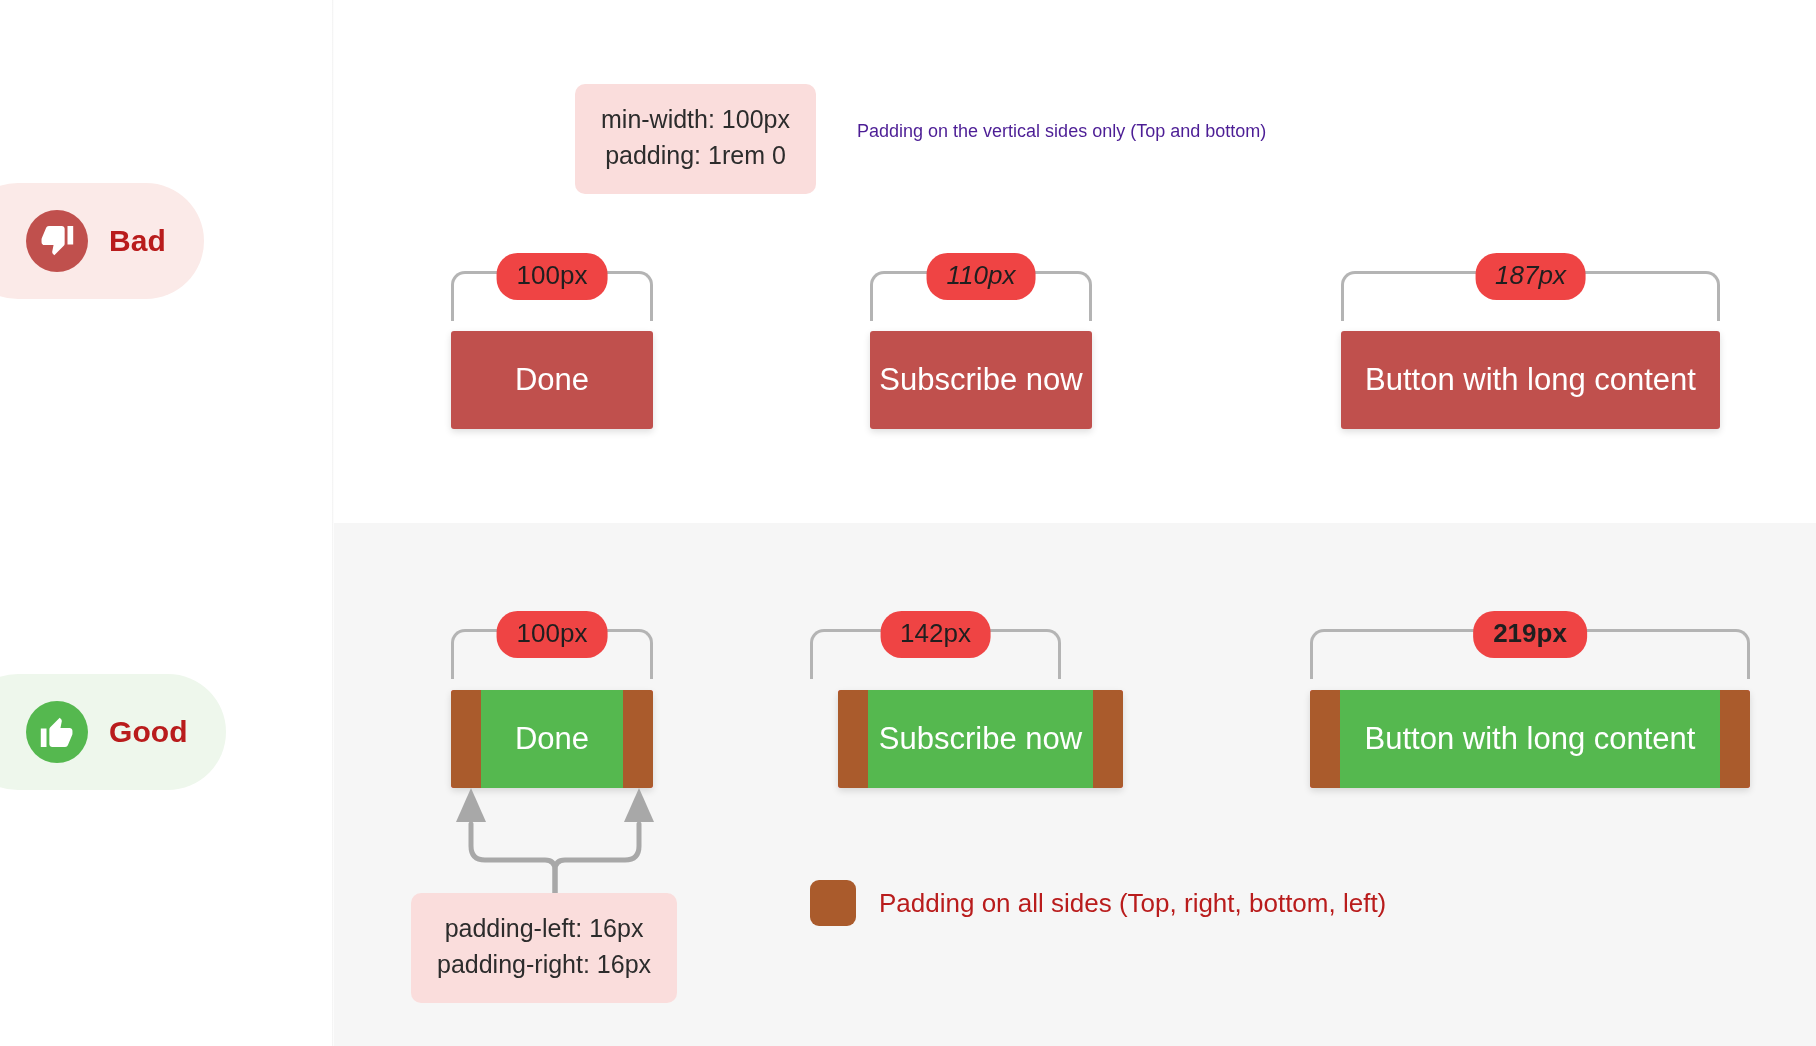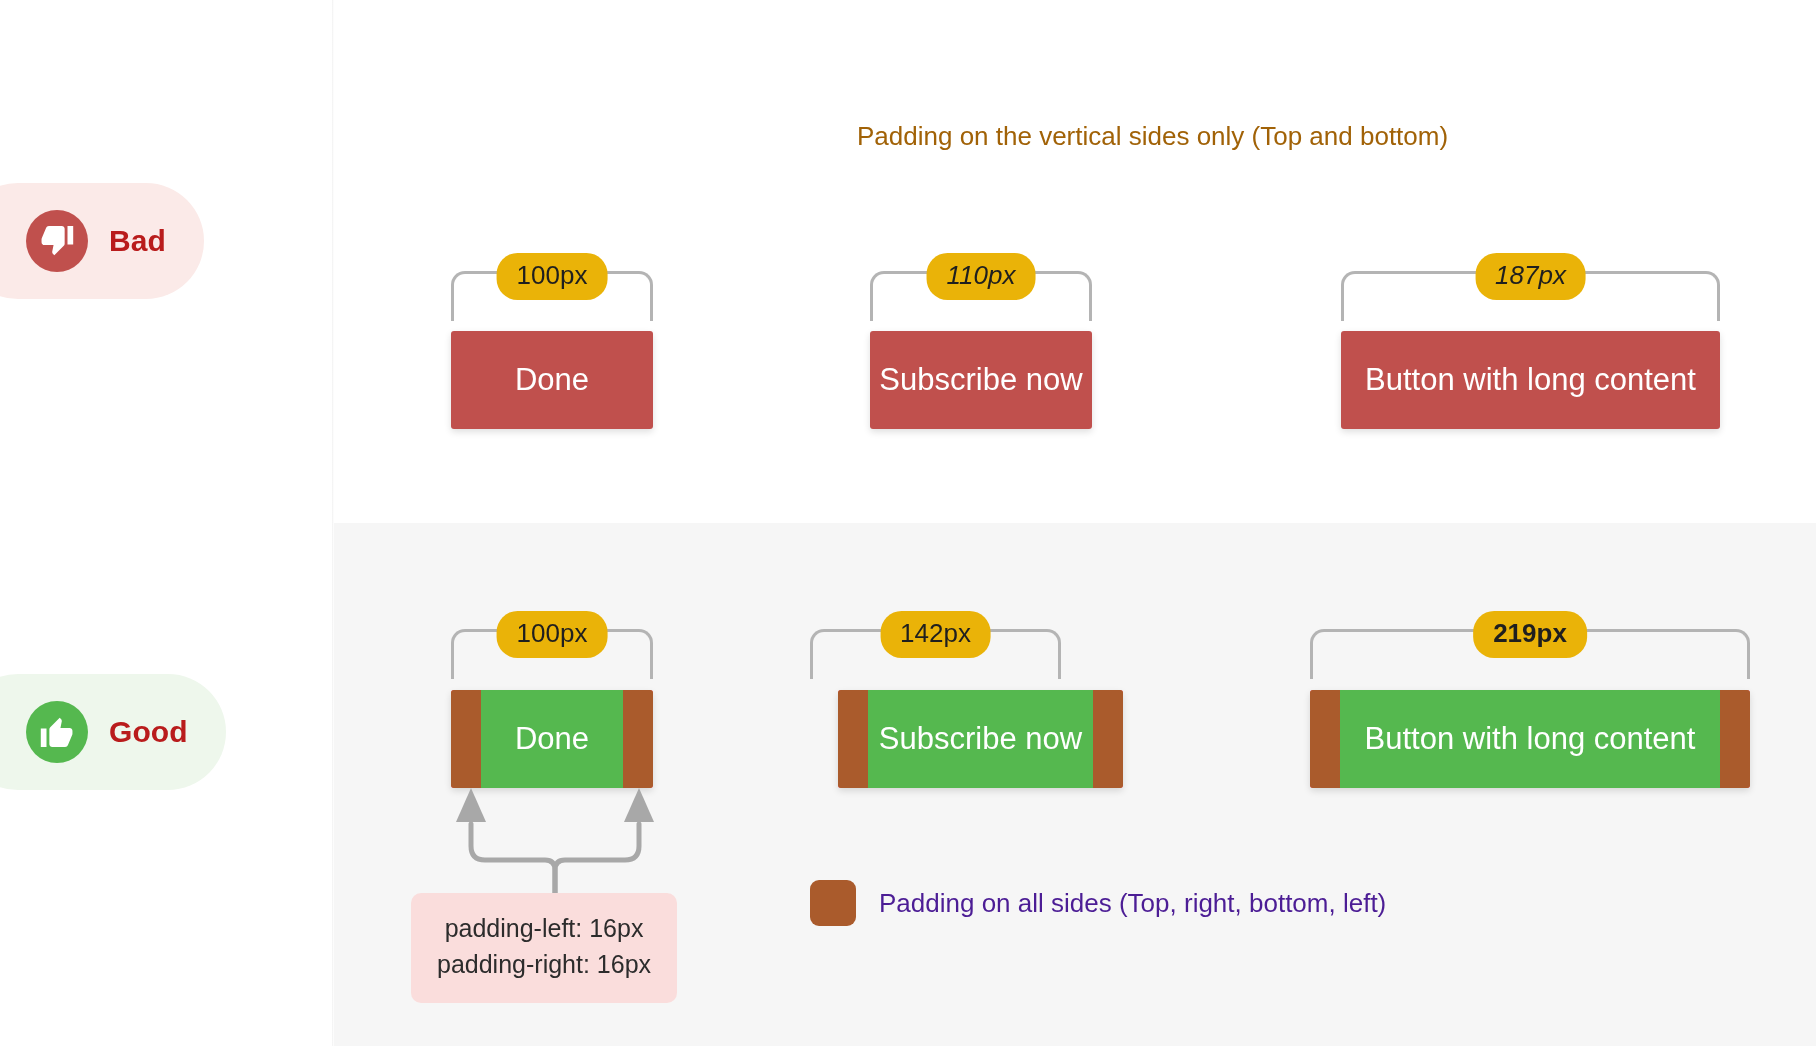--- a/index.html
+++ b/index.html
@@ -61,36 +61,36 @@
     background: #fadddc; border-radius: 10px;
     padding: 17px 26px 20px;
     text-align: center;
     font-size: 25px; color: #2c2c2c; line-height: 1.45;
     white-space: nowrap;
   }
   .note-top { left: 575px; top: 84px; }
 
   .caption {
     position: absolute;
-    font-size: 26px; color: #a16207; white-space: nowrap;
+    font-size: 18px; color: #4c1d95; white-space: nowrap;
   }
   .caption-top { left: 857px; top: 121px; }
 
   
   .measure { position: absolute; height: 96px; }
   .bracket {
     position: absolute; left: 0; top: 18px; right: 0; height: 50px;
     border: 3px solid #b4b4b4;
     border-bottom: none;
     border-top-left-radius: 14px;
     border-top-right-radius: 14px;
   }
   .badge {
     position: absolute; top: 0; left: 50%; transform: translateX(-50%);
-    background: #eab308; color: #1f1f1f;
+    background: #ef4444; color: #1f1f1f;
     border-radius: 21px;
     padding: 8px 20px 10px;
     font-size: 26px; line-height: 1.1;
     white-space: nowrap;
   }
 
   
   .btn {
     position: absolute;
     height: 98px;
@@ -120,21 +120,21 @@
   .connector svg { display: block; }
 
   
   .legend {
     position: absolute; display: flex; align-items: center; gap: 23px;
   }
   .legend-swatch {
     width: 46px; height: 46px; border-radius: 9px; background: #aa5b2c;
     flex: 0 0 auto;
   }
-  .legend-text { font-size: 26px; color: #4c1d95; white-space: nowrap; }
+  .legend-text { font-size: 26px; color: #b91c1c; white-space: nowrap; }
 </style>
 </head>
 <body>
 
 <div class="page">
 
   <div class="panel-bad"></div>
   <div class="panel-good"></div>
 
   <div class="rail">
@@ -153,20 +153,24 @@
         <svg viewBox="0 0 24 24" fill="#ffffff" aria-hidden="true">
           <path d="M8.8 22h8.6c.9 0 1.6-.5 1.9-1.3L22.1 14c.1-.3.2-.6.2-.9v-1.9c0-1.1-.9-1.9-1.9-1.9h-6.1l.9-4.4v-.3c0-.4-.2-.8-.4-1.1l-1-1-6.3 6.3c-.4.4-.6.8-.6 1.4v9.9c0 1 .9 1.9 1.9 1.9zM5 22H1.2V9.6H5V22z"></path>
         </svg>
       </span>
       <span class="pill-label">Good</span>
     </div>
 
   </div>
   <div class="rail-divider"></div>
 
+  <div class="note-box note-top">
+    <div>min-width: 100px</div>
+    <div>padding: 1rem 0</div>
+  </div>
 
   <div class="caption caption-top">Padding on the vertical sides only (Top and bottom)</div>
 
   <div class="measure" style="left:451px; top:253px; width:202px;">
     <div class="bracket"></div>
     <div class="badge">100px</div>
   </div>
   <div class="btn btn-bad" style="left:451px; top:331px; width:202px;">
     <span class="btn-text">Done</span>
   </div>

